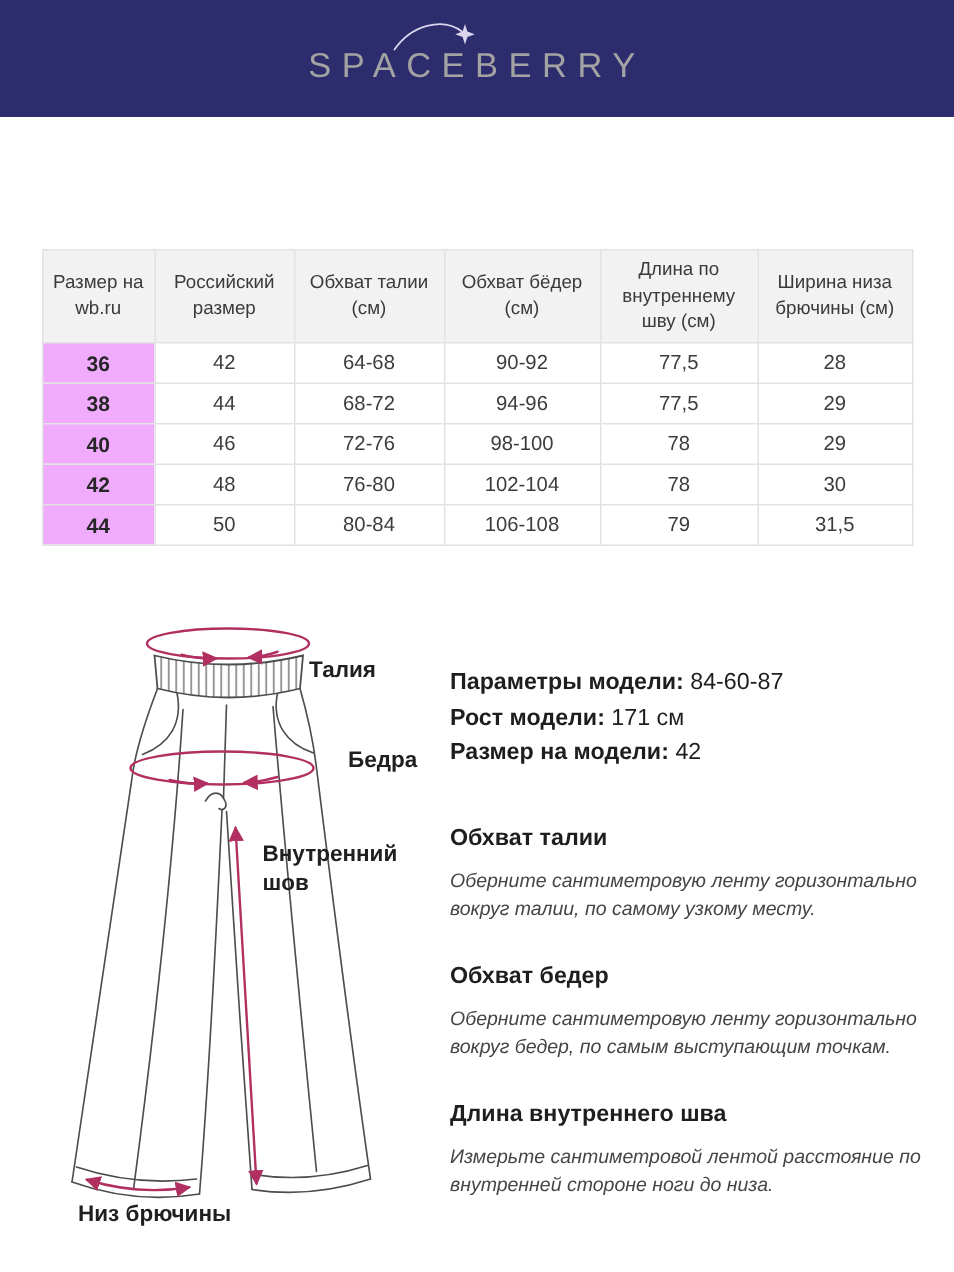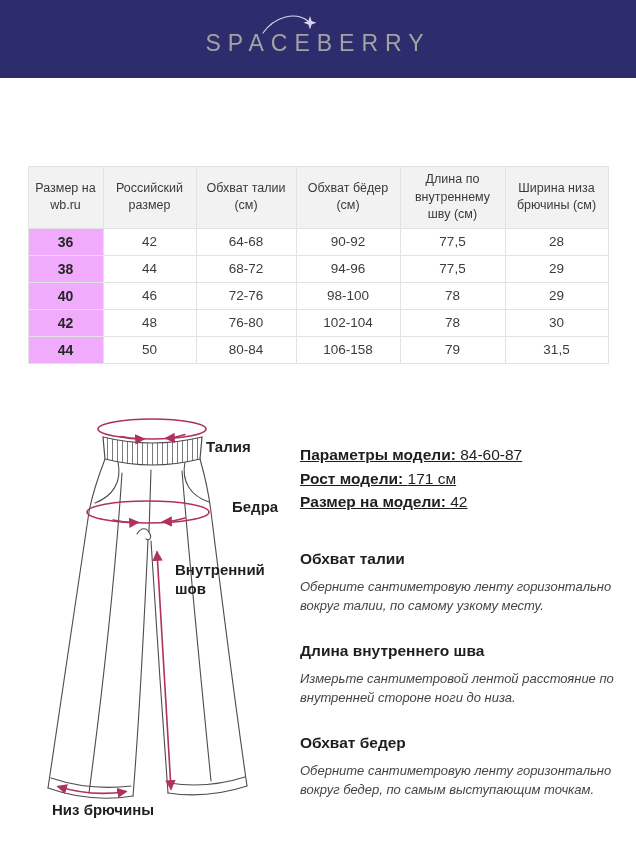--- a/index.html
+++ b/index.html
@@ -91,21 +91,20 @@
 
   .info-col {
     position:absolute;
     left:300px; top:443px;
     width:322px;
   }
   .model-line {
     font-size:15.5px;
     line-height:23.5px;
     color:#1e1e1e;
-    text-decoration:underline;
   }
   .model-line .lbl { font-weight:700; }
   .instr-block { margin-top:26px; }
   .instr-block:first-of-type { margin-top:36px; }
   .instr-title {
     margin:0 0 9px 0;
     font-size:15.5px;
     font-weight:700;
     color:#1e1e1e;
   }
@@ -179,21 +178,21 @@
         <td>48</td>
         <td>76-80</td>
         <td>102-104</td>
         <td>78</td>
         <td>30</td>
       </tr>
       <tr>
         <td>44</td>
         <td>50</td>
         <td>80-84</td>
-        <td>106-158</td>
+        <td>106-108</td>
         <td>79</td>
         <td>31,5</td>
       </tr>
     </tbody>
 </table>
 
 <div class="diagram">
   <svg width="270" height="440" viewBox="0 0 270 440">
     <defs>
       <pattern id="ribs" width="5" height="12" patternUnits="userSpaceOnUse">
@@ -259,21 +258,21 @@
       <div class="model-line"><span class="lbl">Параметры модели: </span><span>84-60-87</span></div>
       <div class="model-line"><span class="lbl">Рост модели: </span><span>171 см</span></div>
       <div class="model-line"><span class="lbl">Размер на модели: </span><span>42</span></div>
     </div>
   <div id="instructions">
       <div class="instr-block">
         <h3 class="instr-title">Обхват талии</h3>
         <p class="instr-text">Оберните сантиметровую ленту горизонтально вокруг талии, по самому узкому месту.</p>
       </div>
       <div class="instr-block">
+        <h3 class="instr-title">Обхват бедер</h3>
+        <p class="instr-text">Оберните сантиметровую ленту горизонтально вокруг бедер, по самым выступающим точкам.</p>
+      </div>
+      <div class="instr-block">
         <h3 class="instr-title">Длина внутреннего шва</h3>
         <p class="instr-text">Измерьте сантиметровой лентой расстояние по внутренней стороне ноги до низа.</p>
       </div>
-      <div class="instr-block">
-        <h3 class="instr-title">Обхват бедер</h3>
-        <p class="instr-text">Оберните сантиметровую ленту горизонтально вокруг бедер, по самым выступающим точкам.</p>
-      </div>
     </div>
 </div>
 
 </body></html>

